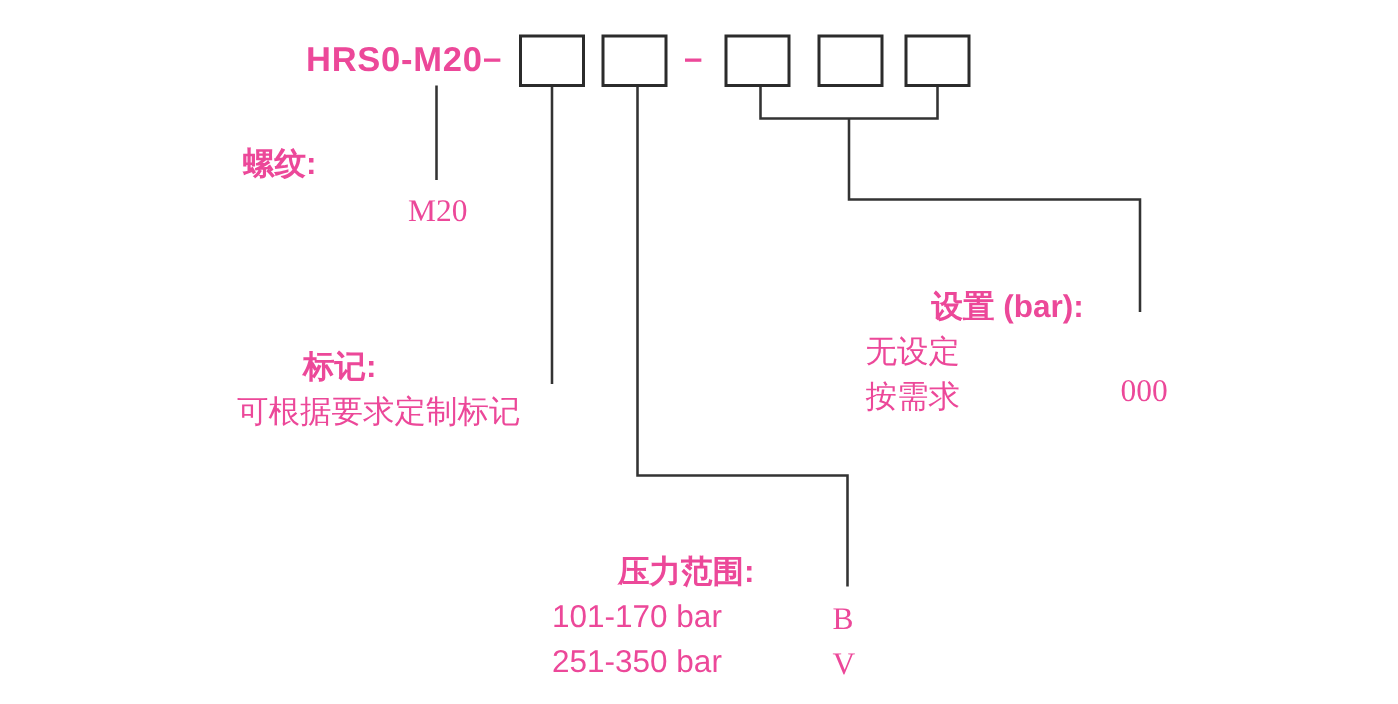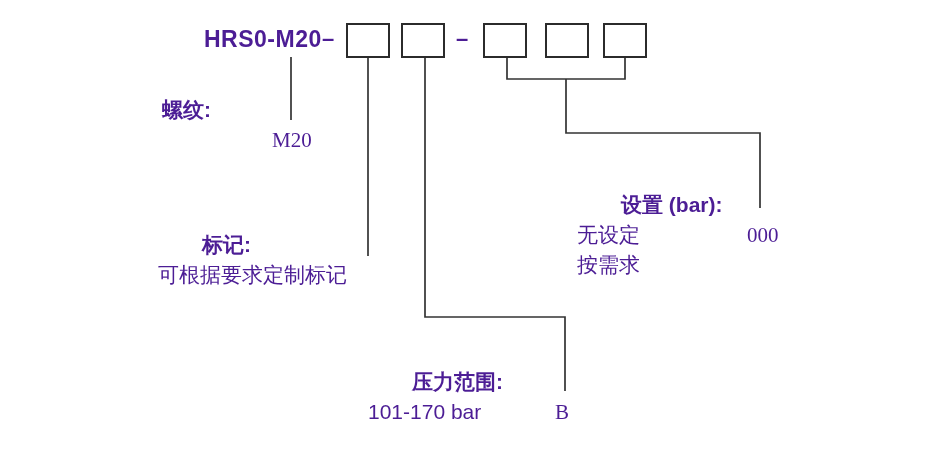--- a/index.html
+++ b/index.html
@@ -2,21 +2,21 @@
 <html><head>
 <meta charset="utf-8">
 <style>
   html, body { margin: 0; padding: 0; background: #ffffff; }
   .canvas {
     position: relative;
     width: 932px;
     height: 469px;
     background: #ffffff;
     font-family: "Liberation Sans", "DejaVu Sans", sans-serif;
-    color: #4c1d95;
+    color: #ec4899;
     overflow: hidden;
   }
   .lines {
     position: absolute;
     left: 0; top: 0;
     width: 932px; height: 469px;
   }
   .lines path {
     fill: none;
     stroke: #333333;
@@ -59,21 +59,21 @@
   }
   .sec-label { font-weight: 700; margin-left: 44px; }
   .row { position: relative; }
   .val { position: absolute; top: 0; font-family: Liberation Serif, serif; }
   .sec-thread   { left: 118px; top: 95px;  }
   .sec-marking  { left: 158px; top: 230px; }
   .sec-setting  { left: 577px; top: 190px; }
   .sec-pressure { left: 368px; top: 367px; }
   .sec-thread   .val { left: 154px; }
   .sec-marking  .val { left: 205px; }
-  .sec-setting  .val { left: 170px; }
+  .sec-setting  .val { left: 170px; margin-top: 25px; }
   .sec-pressure .val { left: 187px; }
 </style>
 </head>
 <body>
 
 <div class="canvas">
 
   <svg class="lines" viewBox="0 0 932 469" xmlns="http://www.w3.org/2000/svg">
     <path d="M291,57 L291,120"></path>
     <path d="M368,58 L368,256"></path>
@@ -115,15 +115,19 @@
       <span>按需求</span>
     </div>
   </div>
 
   <div class="section sec-pressure">
     <div class="sec-label">压力范围:</div>
     <div class="row">
       <span>101-170 bar</span>
       <span class="val">B</span>
     </div>
+    <div class="row">
+      <span>251-350 bar</span>
+      <span class="val">V</span>
+    </div>
   </div>
 
 </div>
 
 </body></html>

